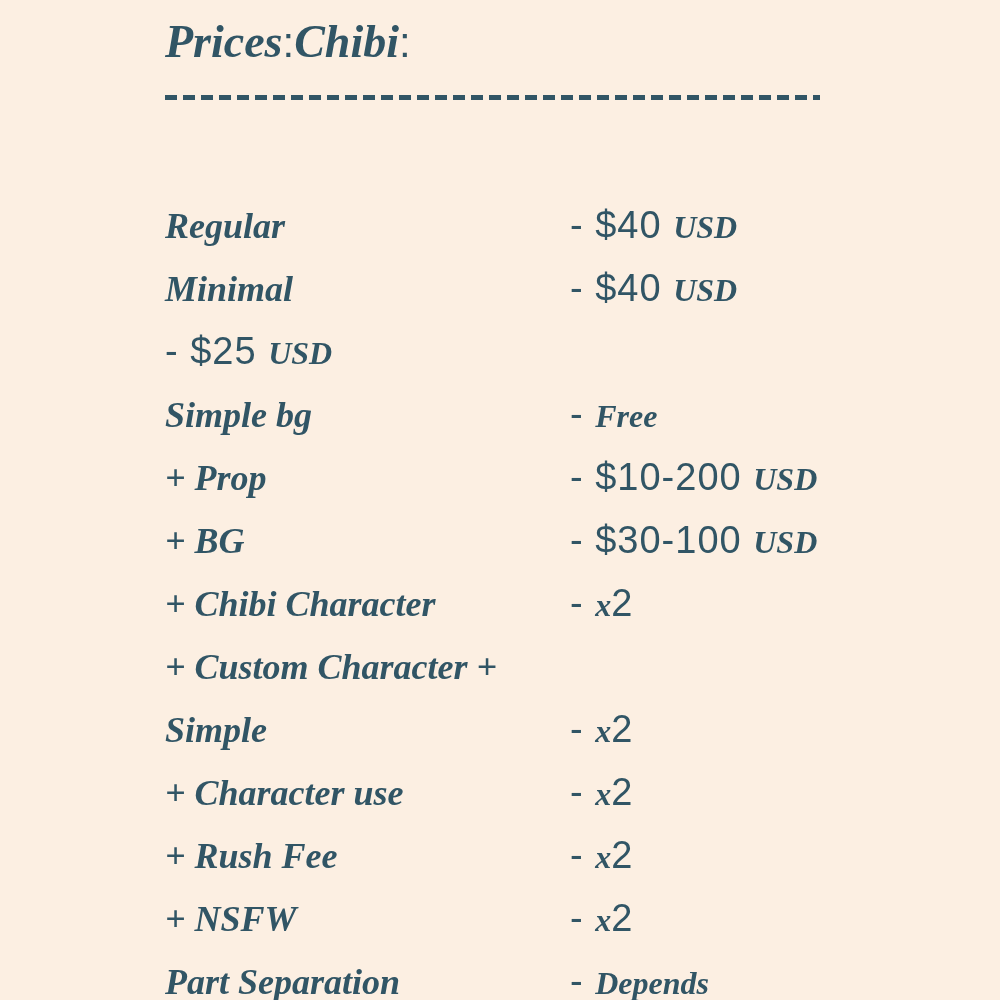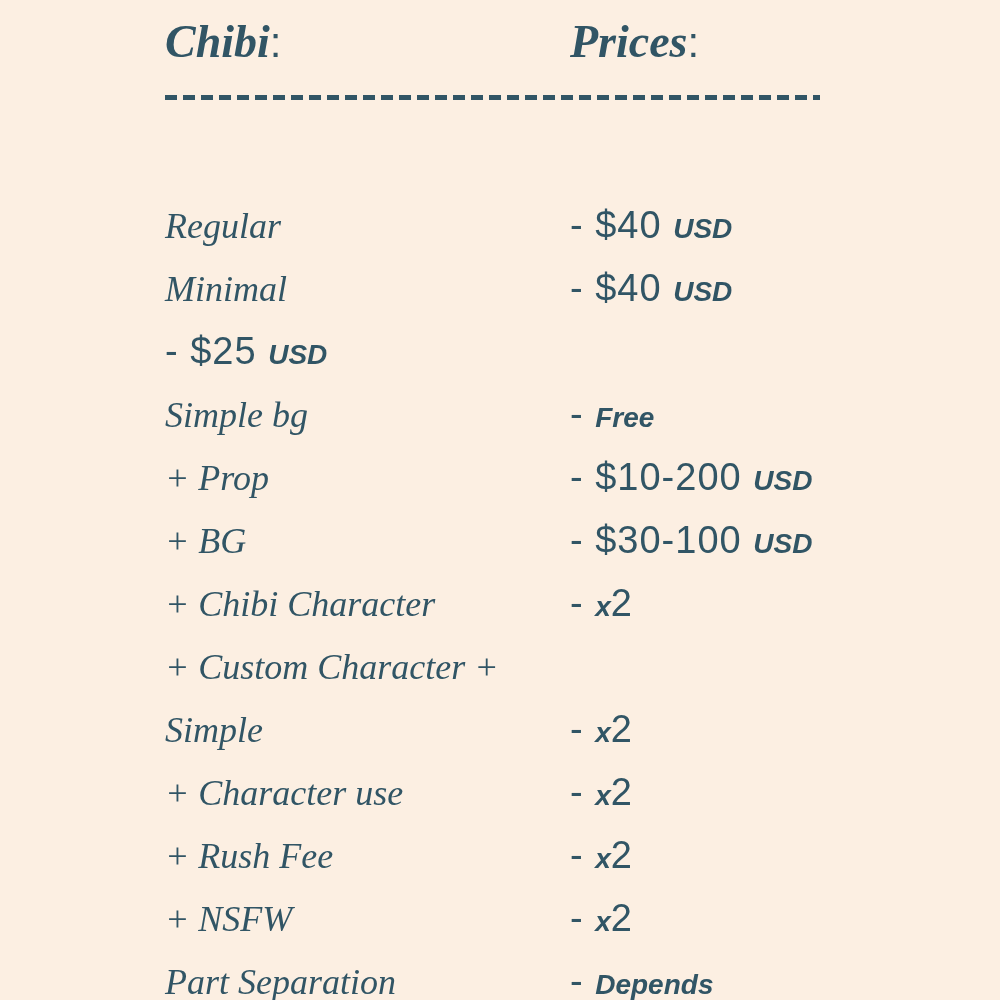--- a/index.html
+++ b/index.html
@@ -38,49 +38,49 @@
     height: 5px;
     background: repeating-linear-gradient(90deg, var(--ink) 0 12px, transparent 12px 18px);
   }
 
   .rows { margin-top: 94px; }
   .row { display: flex; height: 63px; align-items: center; }
   .row .label {
     flex: 0 0 405px;
     font-family: "Liberation Serif", serif;
     font-style: italic;
-    font-weight: 400;
+    font-weight: 700;
     font-size: 36px;
     white-space: pre;
   }
   .row .price { white-space: pre; }
   .price .dash,
   .price .seg-sans {
     font-family: "Liberation Sans", sans-serif;
     font-style: normal;
     font-weight: 400;
     font-size: 38px;
     letter-spacing: 1px;
   }
   .price .seg-serif {
-    font-family: Liberation Sans, sans-serif;
+    font-family: Liberation Serif, serif;
     font-style: italic;
     font-weight: 700;
-    font-size: 28px;
+    font-size: 32px;
     letter-spacing: 0;
   }
 </style>
 </head>
 <body>
 
 <div class="sheet">
 
   <div class="header-row">
+    <div class="title"><span>Prices</span><span class="colon">:</span></div>
     <div class="title title-left"><span>Chibi</span><span class="colon">:</span></div>
-    <div class="title"><span>Prices</span><span class="colon">:</span></div>
   </div>
 
   <div class="divider"></div>
 
   <div class="rows">
       <div class="row">
         <div class="label">Regular</div>
         <div class="price"><span class="dash">- </span><span class="seg-sans">$40 </span><span class="seg-serif">USD</span></div>
       </div>
       <div class="row">

